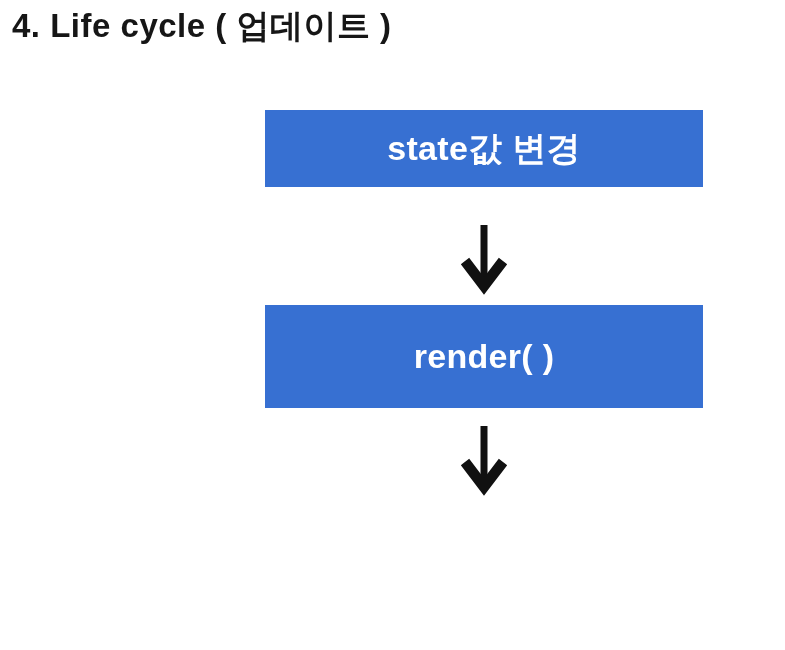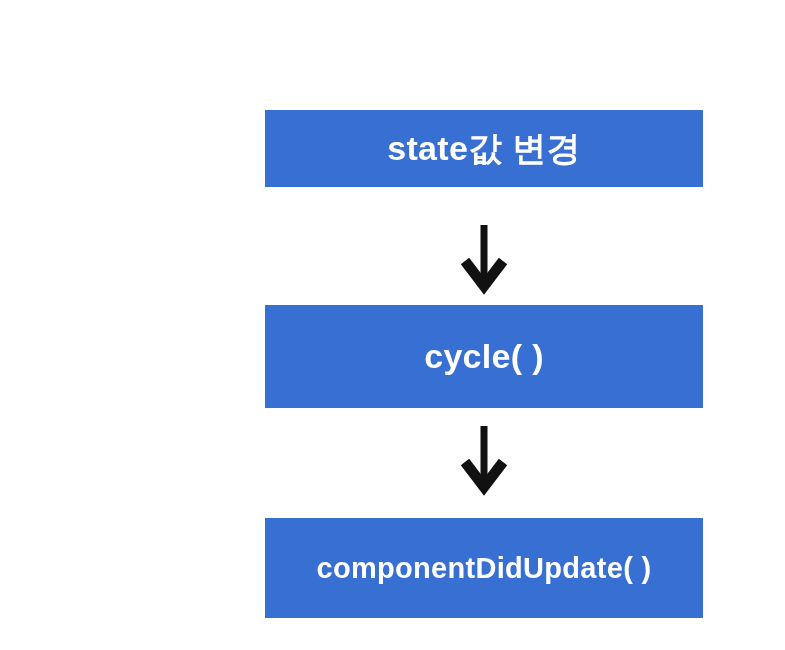--- a/index.html
+++ b/index.html
@@ -46,36 +46,34 @@
     color: var(--arrow_black, #111111);
   }
   #arrow-1 { top: 225px; }
   #arrow-2 { top: 426px; }
 </style>
 </head>
 <body>
 
 <div class="page">
 
+  <h1 class="page-title">4. Life cycle ( 업데이트 )</h1>
 
   <div class="flow-node" id="node-1">
     <span>state값 변경</span>
   </div>
 
   <svg class="arrow" id="arrow-1" viewBox="0 0 50 72" aria-hidden="true">
     <rect x="21.5" y="0" width="7" height="55" fill="currentColor"></rect>
     <path d="M6 36 L25 61 L44 36" fill="none" stroke="currentColor" stroke-width="10.5"></path>
   </svg>
 
   <div class="flow-node" id="node-2">
-    <span>cycle( )</span>
+    <span>render( )</span>
   </div>
 
   <svg class="arrow" id="arrow-2" viewBox="0 0 50 72" aria-hidden="true">
     <rect x="21.5" y="0" width="7" height="55" fill="currentColor"></rect>
     <path d="M6 36 L25 61 L44 36" fill="none" stroke="currentColor" stroke-width="10.5"></path>
   </svg>
 
-  <div class="flow-node" id="node-3">
-    <span>componentDidUpdate( )</span>
-  </div>
 
 </div>
 
 </body></html>

